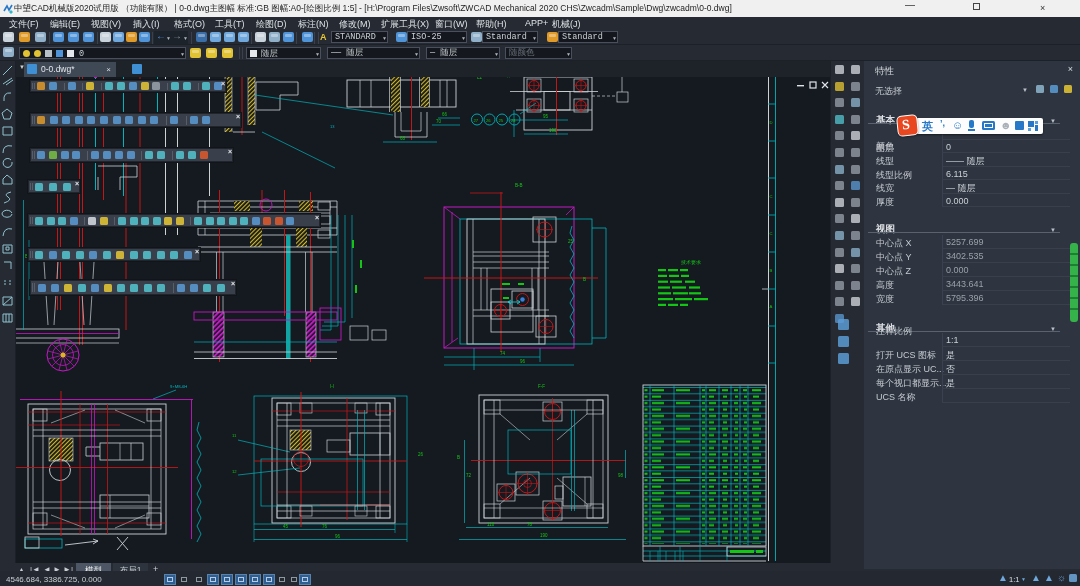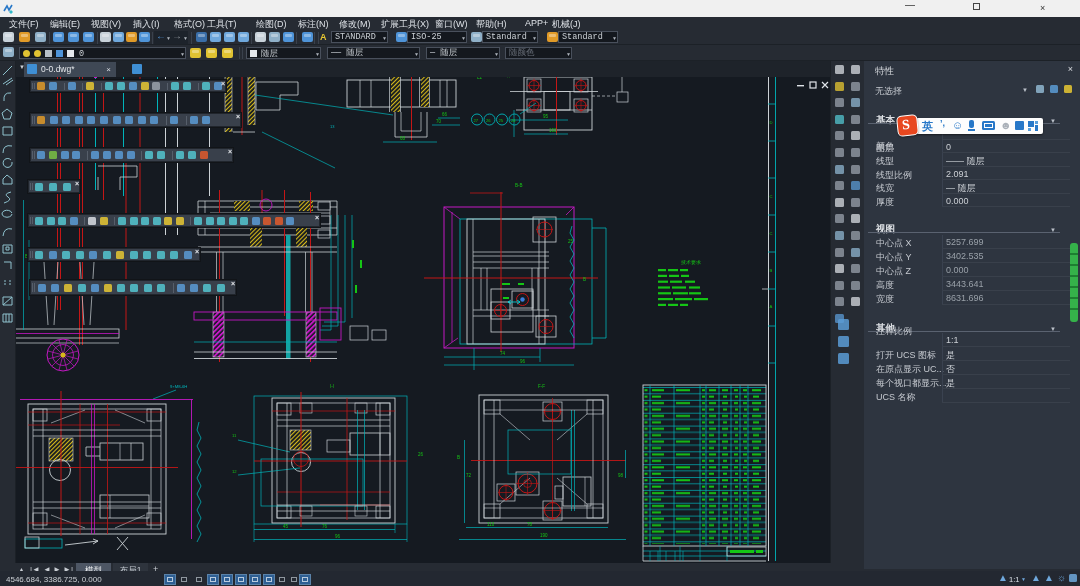--- a/index.html
+++ b/index.html
@@ -34,35 +34,36 @@
 .panel .arr{position:absolute;right:24px;color:#b9bfc7;font-size:6px}
 .layrow{left:0;top:563px;width:864px;height:14px;background:#262b33}
 .statusbar{left:0;top:571px;width:1080px;height:15px;background:#232831;color:#ccd0d5}
 .sic{position:absolute;width:12px;height:11px;border:1px solid #5b82a8;background:#2e5f94}
 .sic b{position:absolute;left:2px;top:2px;right:2px;bottom:2px;border:1px solid rgba(220,230,240,.8)}
 .sicd{background:transparent;border:1px solid transparent}
 .sicd b{border-color:rgba(190,198,206,.7)}
 </style></head><body>
 <div id="root">
 <div class="abs titlebar">
+      <span style="position:absolute;left:14px">中望CAD机械版2020试用版 （功能有限） | 0-0.dwg主图幅 标准:GB 图幅:A0-[绘图比例 1:5] - [H:\Program Files\Zwsoft\ZWCAD Mechanical 2020 CHS\Zwcadm\Sample\Dwg\zwcadm\0-0.dwg]</span>
       <svg style="position:absolute;left:3px;top:3px" width="11" height="11">
         <path d="M1 8 L4 3 L6 7 L9 2" stroke="#2878c8" stroke-width="1.6" fill="none"></path>
         <path d="M6 9 l2 -2 l2 2 l-2 2 z" fill="#30b8c8"></path>
       </svg>
       <span style="position:absolute;left:905px;top:-4px;font-size:10px;color:#333">—</span>
       <span style="position:absolute;left:973px;top:3px;width:7px;height:7px;border:1px solid #444;line-height:normal"></span>
       <span style="position:absolute;left:1040px;top:0;font-size:9px;color:#333">×</span>
     </div>
 <div class="abs menubar">
       <span style="left:9px">文件(F)</span>
       <span style="left:50px">编辑(E)</span>
       <span style="left:91px">视图(V)</span>
       <span style="left:133px">插入(I)</span>
       <span style="left:174px">格式(O)</span>
-      <span style="left:207px">工具(T)</span>
+      <span style="left:215px">工具(T)</span>
       <span style="left:256px">绘图(D)</span>
       <span style="left:298px">标注(N)</span>
       <span style="left:339px">修改(M)</span>
       <span style="left:381px">扩展工具(X)</span>
       <span style="left:435px">窗口(W)</span>
       <span style="left:476px">帮助(H)</span>
       <span style="left:525px">APP+</span>
       <span style="left:552px">机械(J)</span>
     </div>
 <div class="abs tb tb1">
@@ -852,21 +853,21 @@
       <div style="position:absolute;left:78px;top:77.5px;width:128px;height:1px;background:#39404b"></div>
       <span class="lbl" style="top:80.5px">图层</span>
       <span class="val" style="top:80.5px">0</span>
       <div style="position:absolute;left:78px;top:78.0px;width:1px;height:13px;background:#3a4250"></div>
       <div style="position:absolute;left:78px;top:91.0px;width:128px;height:1px;background:#39404b"></div>
       <span class="lbl" style="top:94px">线型</span>
       <span class="val" style="top:94px">―― 随层</span>
       <div style="position:absolute;left:78px;top:91.5px;width:1px;height:13px;background:#3a4250"></div>
       <div style="position:absolute;left:78px;top:104.5px;width:128px;height:1px;background:#39404b"></div>
       <span class="lbl" style="top:107.5px">线型比例</span>
-      <span class="val" style="top:107.5px">2.091</span>
+      <span class="val" style="top:107.5px">6.115</span>
       <div style="position:absolute;left:78px;top:105.0px;width:1px;height:13px;background:#3a4250"></div>
       <div style="position:absolute;left:78px;top:118.0px;width:128px;height:1px;background:#39404b"></div>
       <span class="lbl" style="top:121px">线宽</span>
       <span class="val" style="top:121px">― 随层</span>
       <div style="position:absolute;left:78px;top:118.5px;width:1px;height:13px;background:#3a4250"></div>
       <div style="position:absolute;left:78px;top:131.5px;width:128px;height:1px;background:#39404b"></div>
       <span class="lbl" style="top:134.5px">厚度</span>
       <span class="val" style="top:134.5px">0.000</span>
       <div style="position:absolute;left:78px;top:132.0px;width:1px;height:13px;background:#3a4250"></div>
       <div style="position:absolute;left:78px;top:145.0px;width:128px;height:1px;background:#39404b"></div>
@@ -883,21 +884,21 @@
       <div style="position:absolute;left:78px;top:200.5px;width:128px;height:1px;background:#39404b"></div>
       <span class="lbl" style="top:204px">中心点 Z</span>
       <span class="val mut" style="top:204px">0.000</span>
       <div style="position:absolute;left:78px;top:201.5px;width:1px;height:13px;background:#3a4250"></div>
       <div style="position:absolute;left:78px;top:214.5px;width:128px;height:1px;background:#39404b"></div>
       <span class="lbl" style="top:218px">高度</span>
       <span class="val mut" style="top:218px">3443.641</span>
       <div style="position:absolute;left:78px;top:215.5px;width:1px;height:13px;background:#3a4250"></div>
       <div style="position:absolute;left:78px;top:228.5px;width:128px;height:1px;background:#39404b"></div>
       <span class="lbl" style="top:232px">宽度</span>
-      <span class="val mut" style="top:232px">8631.696</span>
+      <span class="val mut" style="top:232px">5795.396</span>
       <div style="position:absolute;left:78px;top:229.5px;width:1px;height:13px;background:#3a4250"></div>
       <div style="position:absolute;left:78px;top:242.5px;width:128px;height:1px;background:#39404b"></div>
       <span class="sec" style="top:261px">其他</span>
       <span class="arr" style="top:265px">▼</span>
       <div class="hr" style="top:270px"></div>
       <span class="lbl" style="top:264px">注释比例</span>
       <span class="val" style="top:274px">1:1</span>
       <div style="position:absolute;left:78px;top:271.5px;width:1px;height:13px;background:#3a4250"></div>
       <div style="position:absolute;left:78px;top:284.5px;width:128px;height:1px;background:#39404b"></div>
       <span class="lbl" style="top:288px">打开 UCS 图标</span>

